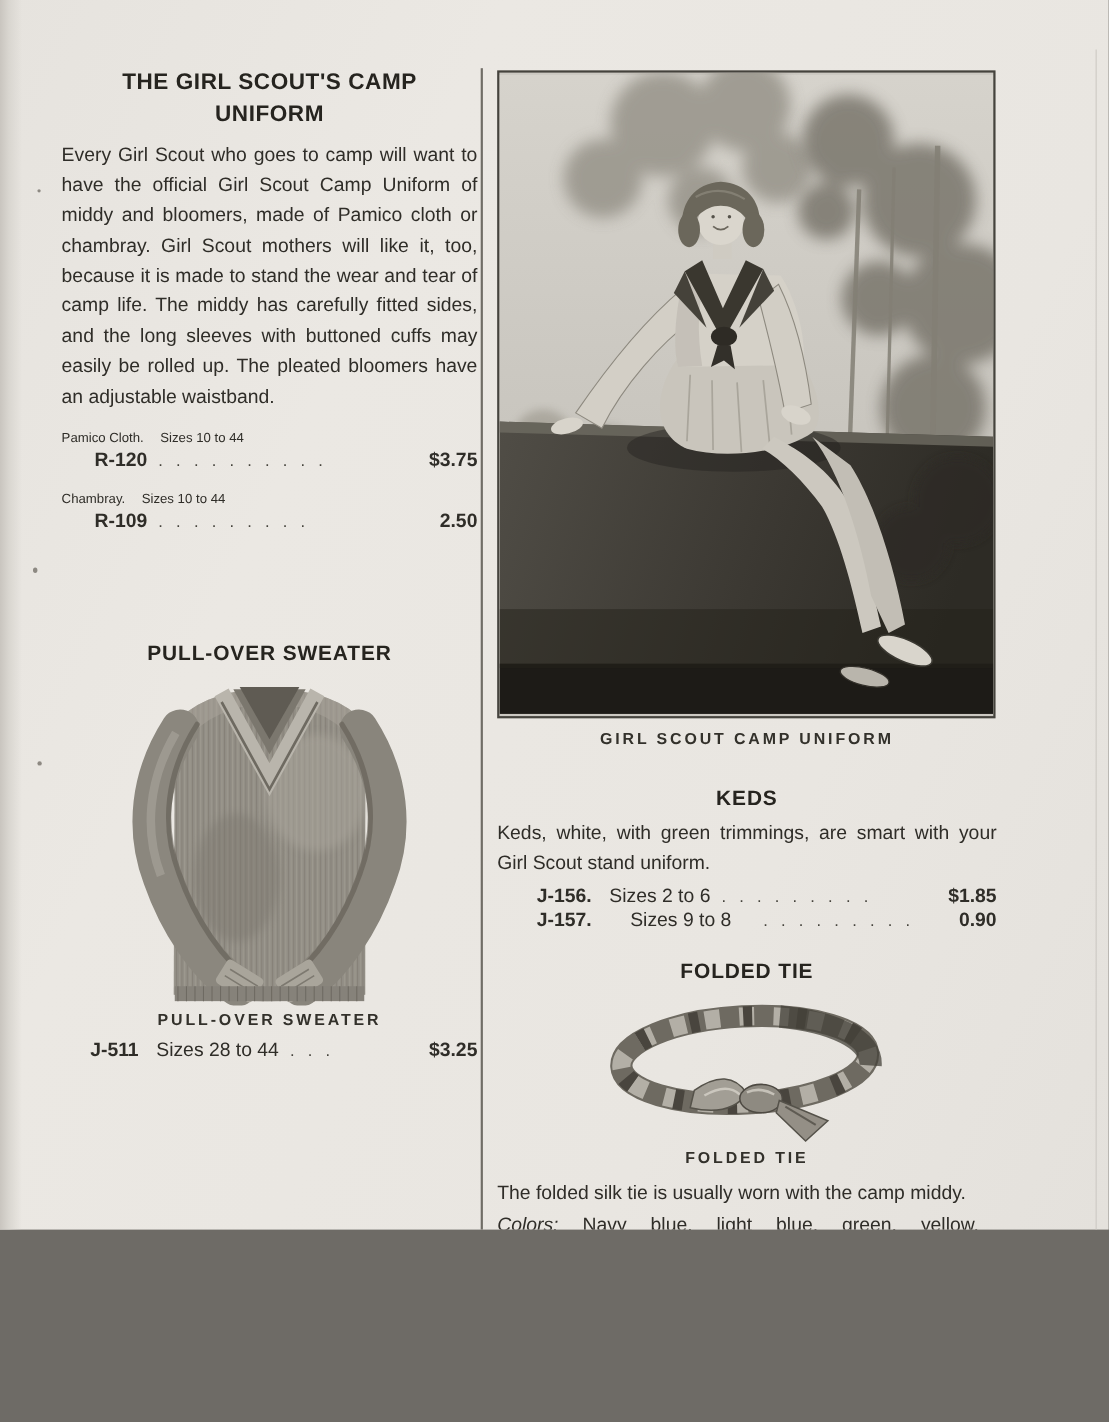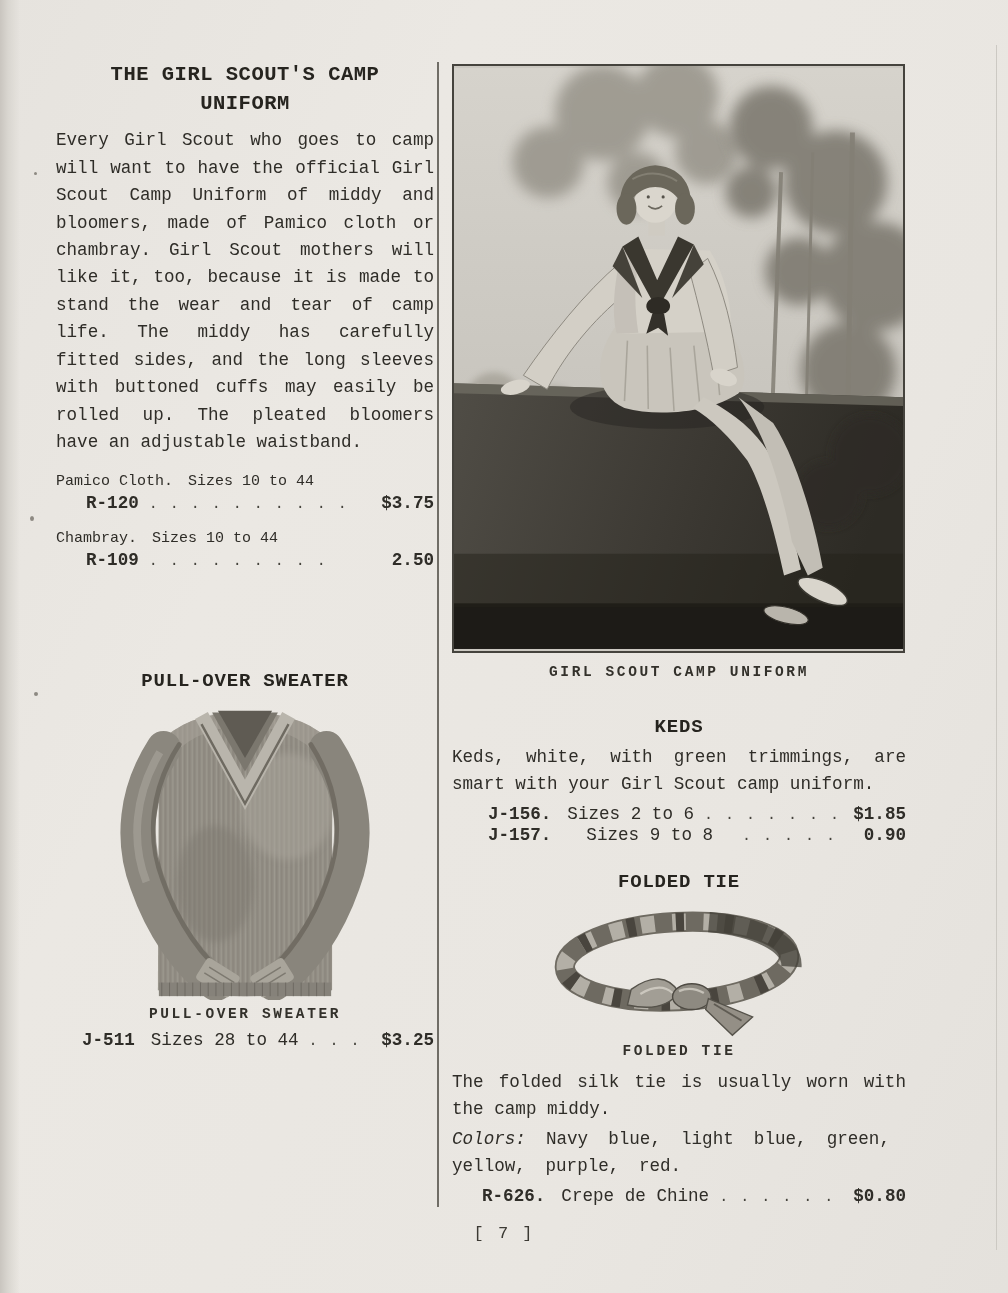--- a/index.html
+++ b/index.html
@@ -1,35 +1,35 @@
 <!DOCTYPE html>
 <html><head>
 <meta charset="utf-8">
 <style>
   html,body{margin:0;padding:0;background:#6e6b66;}
   .page{
-    position:relative;width:1008px;height:1293px;overflow:hidden;
+    position:relative;width:1008px;height:1118px;overflow:hidden;
     background:linear-gradient(115deg,#e6e3de 0%,#ebe8e3 30%,#e9e6e1 70%,#e4e1dc 100%);
-    font-family:Liberation Mono, monospace;color:#2f2d28;
+    font-family:Liberation Sans, sans-serif;color:#2f2d28;
   }
   .gutter{position:absolute;left:0;top:0;width:20px;height:100%;
     background:linear-gradient(90deg,#c9c5bf 0%,#d9d6d0 40%,rgba(233,230,225,0) 100%);}
   .edge-right{position:absolute;left:996px;top:45px;width:1px;height:1205px;background:#ccc9c3;}
   .speck{position:absolute;border-radius:50%;background:#8d8982;}
   .divider{position:absolute;left:437px;top:62px;width:2px;height:1145px;background:#706d66;}
 
   .col-left{position:absolute;left:56px;top:60px;width:378px;}
   .col-right{position:absolute;left:452px;top:64px;width:454px;}
 
   .main-title{font-size:20.5px;font-weight:bold;text-align:center;line-height:1.42;
     letter-spacing:.5px;color:#26241f;margin:0;}
   .body-text{font-size:17.6px;line-height:1.56;text-align:justify;margin:9px 0 0 0;}
 
   .price-group{margin-top:17px;}
-  .fabric-line{font-size:15px;}
+  .fabric-line{font-size:12px;}
   .fabric-line .sizes{margin-left:15px;}
   .code-row{display:flex;align-items:baseline;font-size:17.6px;padding-left:30px;margin-top:3px;}
   .code{font-weight:bold;white-space:nowrap;}
   .desc{margin-left:16px;white-space:nowrap;}
   .leader{flex:1;overflow:hidden;white-space:nowrap;letter-spacing:12px;
     padding:0 10px;color:#45433c;font-size:15px;}
   .price{font-weight:bold;white-space:nowrap;}
 
   .section-heading{font-size:19px;font-weight:bold;text-align:center;
     letter-spacing:.8px;color:#26241f;margin:0;}
@@ -243,21 +243,21 @@
         <path d="M252,332 C278,346 302,362 320,392 C332,422 342,470 350,506 L333,512 C323,466 311,422 296,396 C279,373 259,353 241,343 Z" fill="#ccc8bf"></path>
         <path d="M287,332 C312,364 330,420 341,478 L357,512 L372,504 C362,450 344,392 322,358 Z" fill="#c2beb5"></path>
 
         <ellipse cx="372" cy="528" rx="27" ry="10" fill="#d9d5cc" stroke="#3a3831" stroke-width="1.5" transform="rotate(24 372 528)"></ellipse>
         <ellipse cx="335" cy="552" rx="23" ry="8" fill="#b9b5ac" stroke="#33302a" stroke-width="1.2" transform="rotate(14 335 552)"></ellipse>
       </svg>
     </div>
     <div class="caption photo-caption">GIRL SCOUT CAMP UNIFORM</div>
 
     <h2 class="section-heading keds-heading">KEDS</h2>
-    <p class="body-text right-body">Keds, white, with green trimmings, are smart with your Girl Scout camp uniform.</p>
+    <p class="body-text right-body">Keds, white, with green trimmings, are smart with your Girl Scout stand uniform.</p>
 
     <div class="code-row right-row" style="margin-top:5px;">
       <span class="code">J-156.</span>
       <span class="desc">Sizes 2 to 6</span>
       <span class="leader">.........</span>
       <span class="price">$1.85</span>
     </div>
     <div class="code-row right-row" style="margin-top:1px;gap:19px;">
       <span class="code">J-157.</span>
       <span class="desc">Sizes 9 to 8</span>

